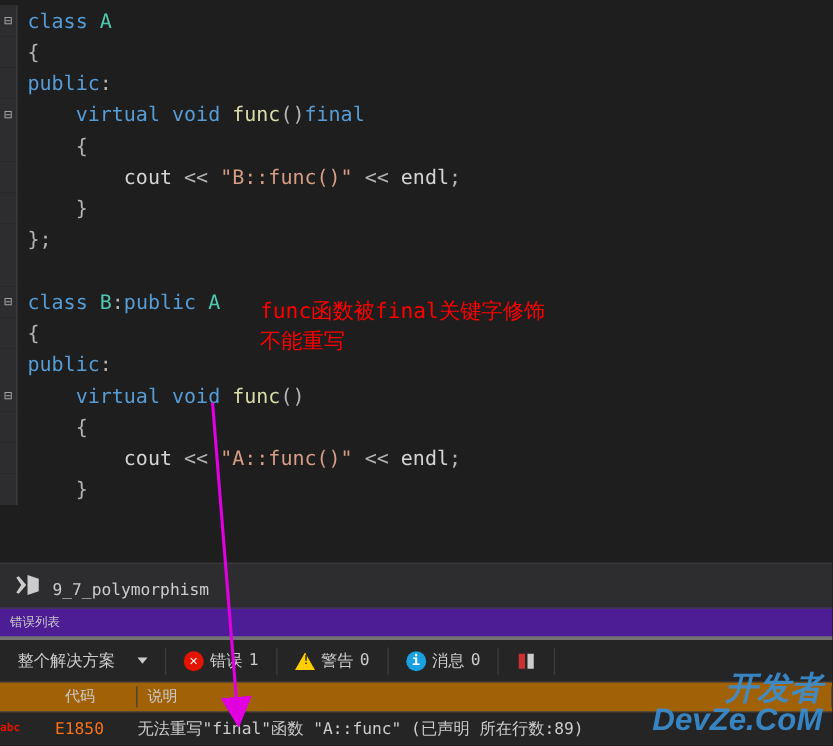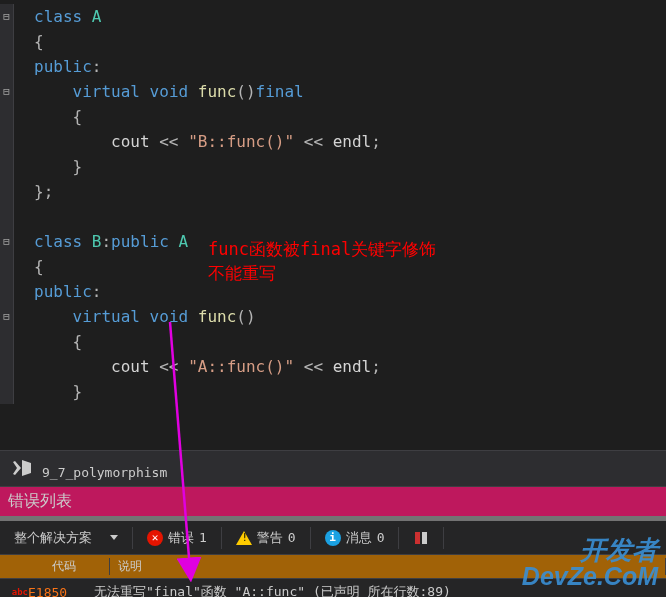--- a/index.html
+++ b/index.html
@@ -30,21 +30,21 @@
   background: #2d2d30;
   border-right: 1px solid #3e3e42;
   font-size: 11px;
   flex-shrink: 0;
 }
 .fold {
   cursor: pointer;
   color: #a0a0a0;
 }
 .code {
-  padding-left: 20px;
+  padding-left: 8px;
   white-space: pre;
 }
 .kw { color: #569cd6; }
 .type { color: #4ec9b0; }
 .func { color: #dcdcaa; }
 .str { color: #d69d85; }
 .punct { color: #b4b4b4; }
 .op { color: #b4b4b4; }
 .txt { color: #d4d4d4; }
 
@@ -78,26 +78,26 @@
   width: 24px;
   height: 24px;
   margin-right: 8px;
 }
 .tab-label {
   color: #cccccc;
   font-size: 13px;
 }
 
 .error-list-header {
-  background: #be185d;
-  color: #cccccc;
-  font-size: 16px;
+  background: #4c1d95;
+  color: #cccccc;
+  font-size: 10px;
   padding: 4px 8px;
   border-top: 1px solid #3e3e42;
-  border-bottom: 5px solid #737373;
+  border-bottom: 3px solid #737373;
 }
 .filter-bar {
   background: #252526;
   display: flex;
   align-items: center;
   padding: 4px 6px;
   gap: 2px;
   border-bottom: 1px solid #3e3e42;
   height: 34px;
   font-size: 13px;
@@ -184,23 +184,23 @@
 
 .error-row {
   display: flex;
   align-items: center;
   font-size: 13px;
   color: #cccccc;
   padding: 4px 0;
   background: #252526;
 }
 .row-icon {
-  width: 28px;
-  display: flex;
-  justify-content: flex-end;
+  width: 44px;
+  display: flex;
+  justify-content: flex-start;
   gap: 2px;
 }
 .abc-ic {
   font-size: 9px;
   color: #e51400;
   font-weight: bold;
 }
 .row-code {
   width: 66px;
   color: #f97316;

